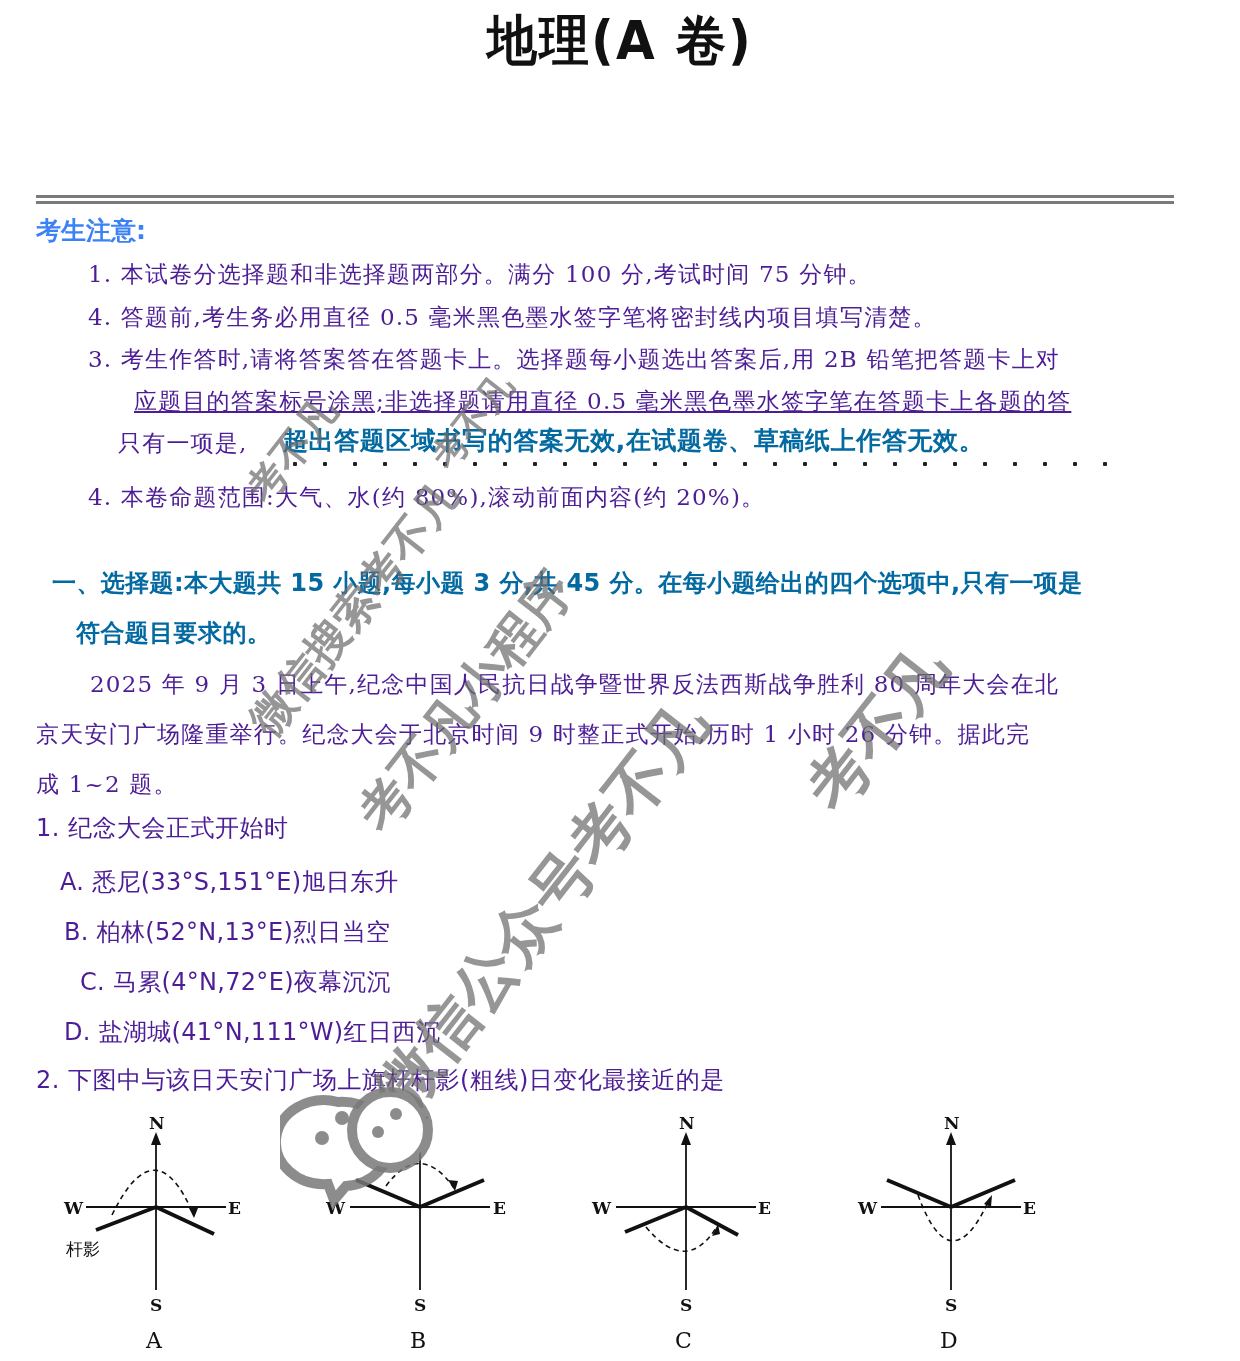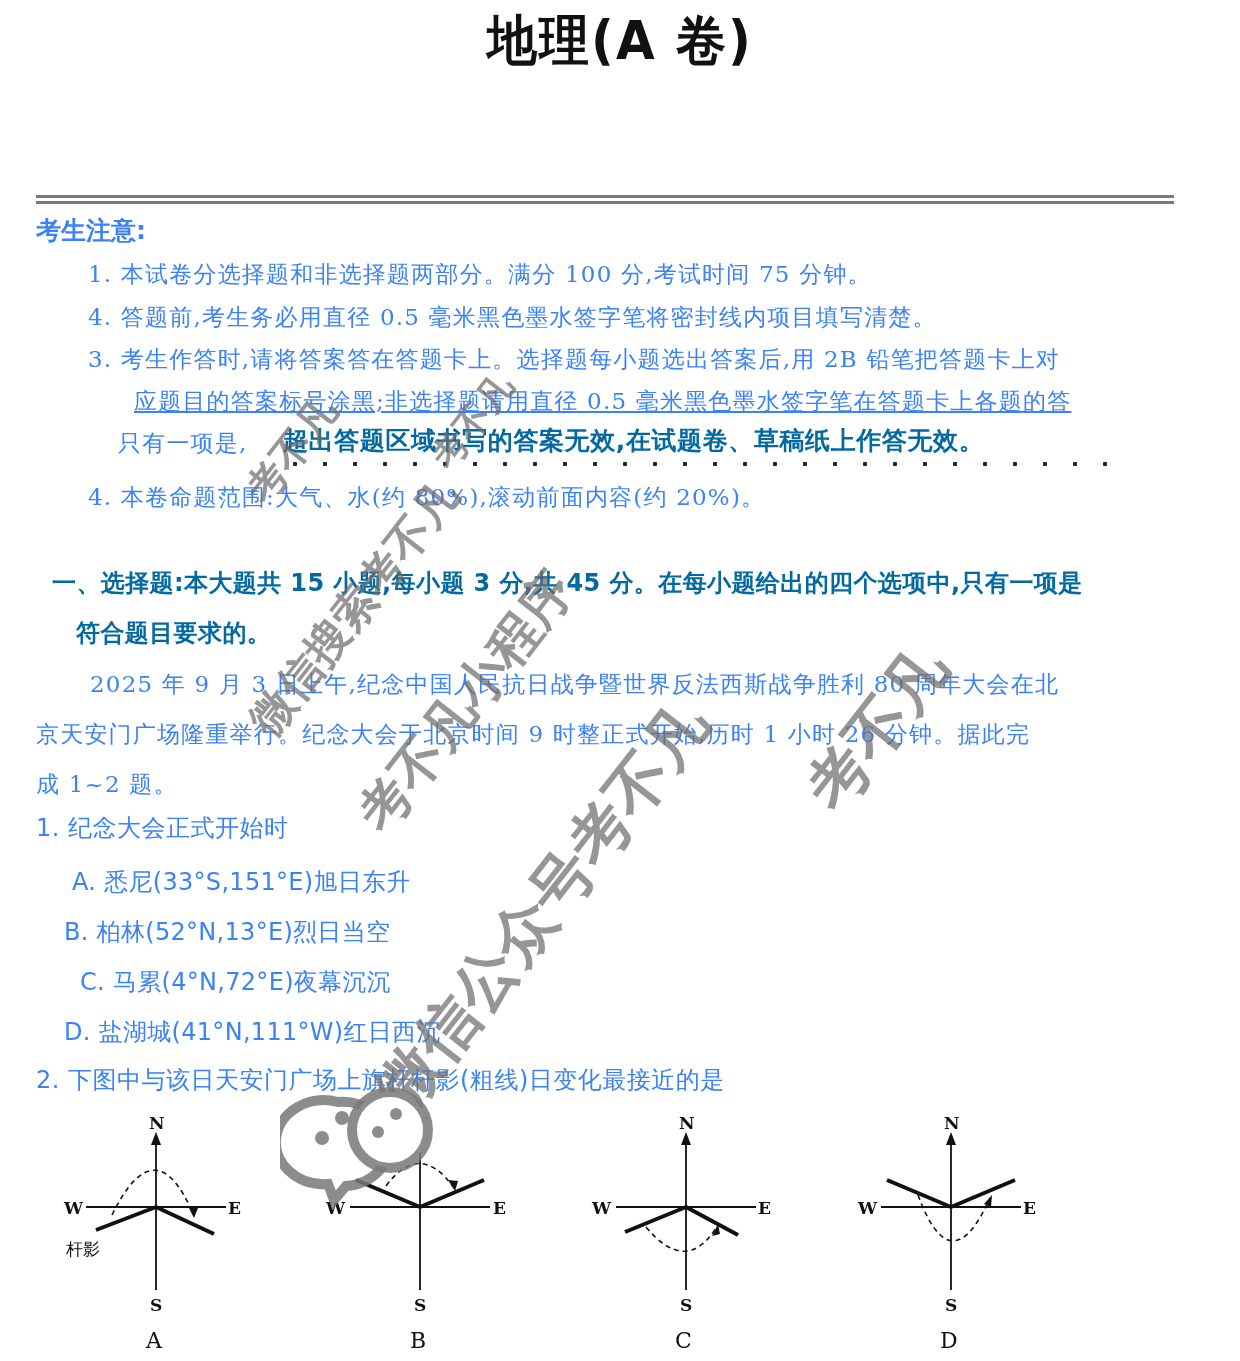--- a/index.html
+++ b/index.html
@@ -14,21 +14,21 @@
   }
   .rule {
     position: absolute; left: 36px; top: 195px; width: 1138px; height: 9px;
     border-top: 3px solid #7a7a7a; border-bottom: 3px solid #7a7a7a;
   }
   .notice-title {
     position: absolute; left: 36px; top: 214px;
     font-family: "DejaVu Sans", "Liberation Sans", sans-serif;
     font-size: 25px; font-weight: bold; color: #3b82f6;
   }
-  .line { position: absolute; white-space: nowrap; font-size: 23px; color: #3b82f6; letter-spacing: 1.2px; }
+  .line { position: absolute; white-space: nowrap; font-size: 23px; color: #4c1d95; letter-spacing: 1.2px; }
   .bold-sans { font-family: "DejaVu Sans", "Liberation Sans", sans-serif; font-weight: bold; color: #0369a1; }
   .emph-dots {
     position: absolute; left: 280px; top: 460px; width: 840px; height: 8px;
     background-image: radial-gradient(circle, #222 2px, transparent 2.5px);
     background-size: 30px 8px; background-repeat: repeat-x;
   }
   .sans { font-family: "DejaVu Sans", "Liberation Sans", sans-serif; }
 
   .diagram { position: absolute; top: 1100px; width: 240px; height: 261px; }
   .diagram svg { width: 240px; height: 261px; }
@@ -60,21 +60,21 @@
 <div class="line" style="left:88px; top:482px;">4. 本卷命题范围:大气、水(约 80%),滚动前面内容(约 20%)。</div>
 
 <div class="line bold-sans" style="left:52px; top:567px; font-size:24px; letter-spacing:0.4px;">一、选择题:本大题共 15 小题,每小题 3 分,共 45 分。在每小题给出的四个选项中,只有一项是</div>
 <div class="line bold-sans" style="left:76px; top:617px; font-size:24px; letter-spacing:0.4px;">符合题目要求的。</div>
 
 <div class="line" style="left:90px; top:669px;text-align:right;">2025 年 9 月 3 日上午,纪念中国人民抗日战争暨世界反法西斯战争胜利 80 周年大会在北</div>
 <div class="line" style="left:36px; top:719px;">京天安门广场隆重举行。纪念大会于北京时间 9 时整正式开始,历时 1 小时 26 分钟。据此完</div>
 <div class="line" style="left:36px; top:769px;">成 1~2 题。</div>
 
 <div class="line sans" style="left:36px; top:780px; font-size:24px; letter-spacing:0.5px;margin-top:32px;">1. 纪念大会正式开始时</div>
-<div class="line sans" style="left:72px; top:866px; font-size:24px; letter-spacing:0.3px;">A. 悉尼(33°S,151°E)旭日东升</div>
+<div class="line sans" style="left:60px; top:866px; font-size:24px; letter-spacing:0.3px;">A. 悉尼(33°S,151°E)旭日东升</div>
 <div class="line sans" style="left:64px; top:916px; font-size:24px; letter-spacing:0.3px;">B. 柏林(52°N,13°E)烈日当空</div>
 <div class="line sans" style="left:64px; top:966px; font-size:24px; letter-spacing:0.3px;margin-left:16px;">C. 马累(4°N,72°E)夜幕沉沉</div>
 <div class="line sans" style="left:64px; top:1016px; font-size:24px; letter-spacing:0.3px;">D. 盐湖城(41°N,111°W)红日西沉</div>
 
 <div class="line sans" style="left:36px; top:1064px; font-size:24px; letter-spacing:0.5px;">2. 下图中与该日天安门广场上旗杆杆影(粗线)日变化最接近的是</div>
 
 <div class="diagram" style="left:40px;">
   <svg viewBox="0 0 240 261">
     <defs>
       <marker id="arrA" markerWidth="8" markerHeight="10" refX="4" refY="1" orient="auto">

